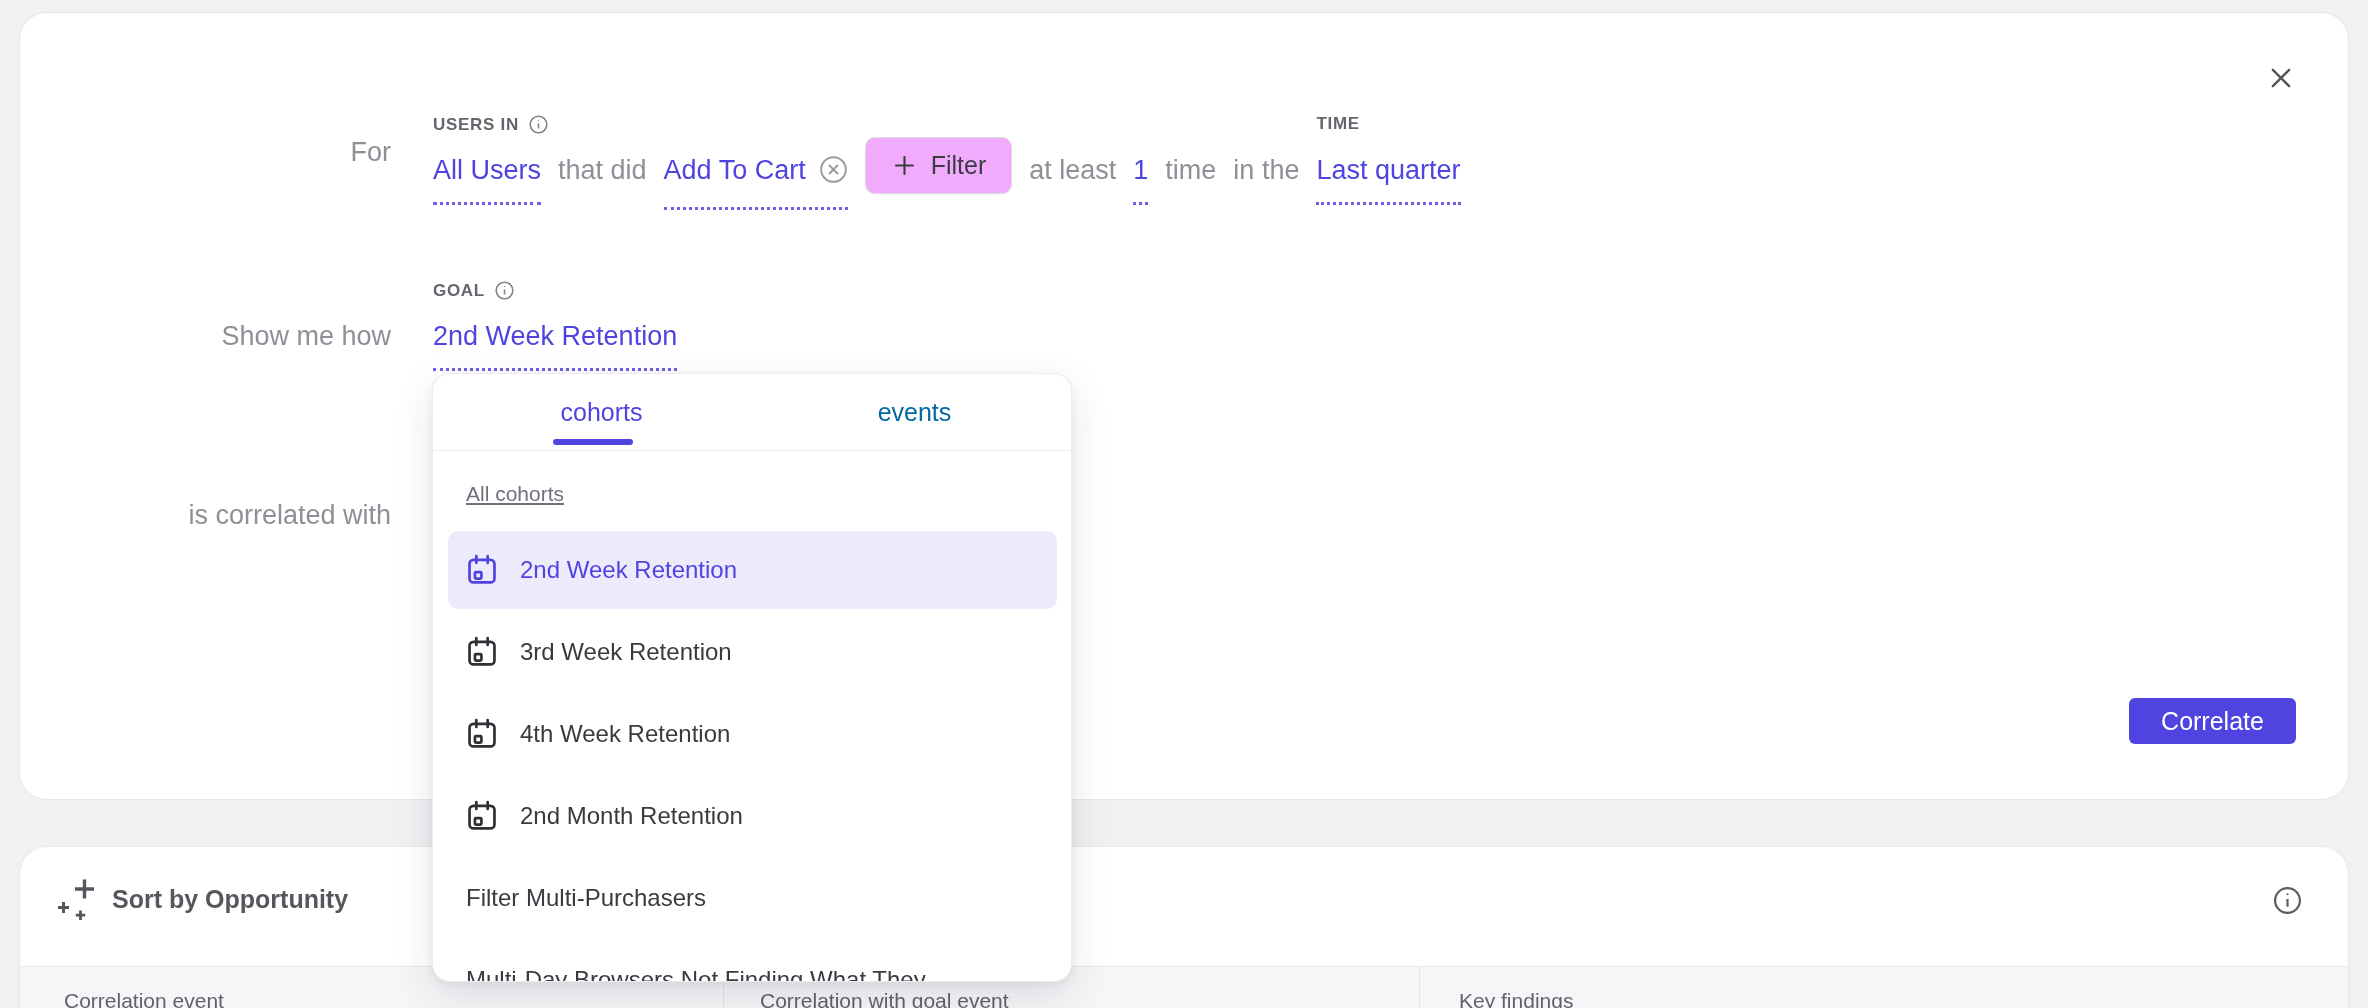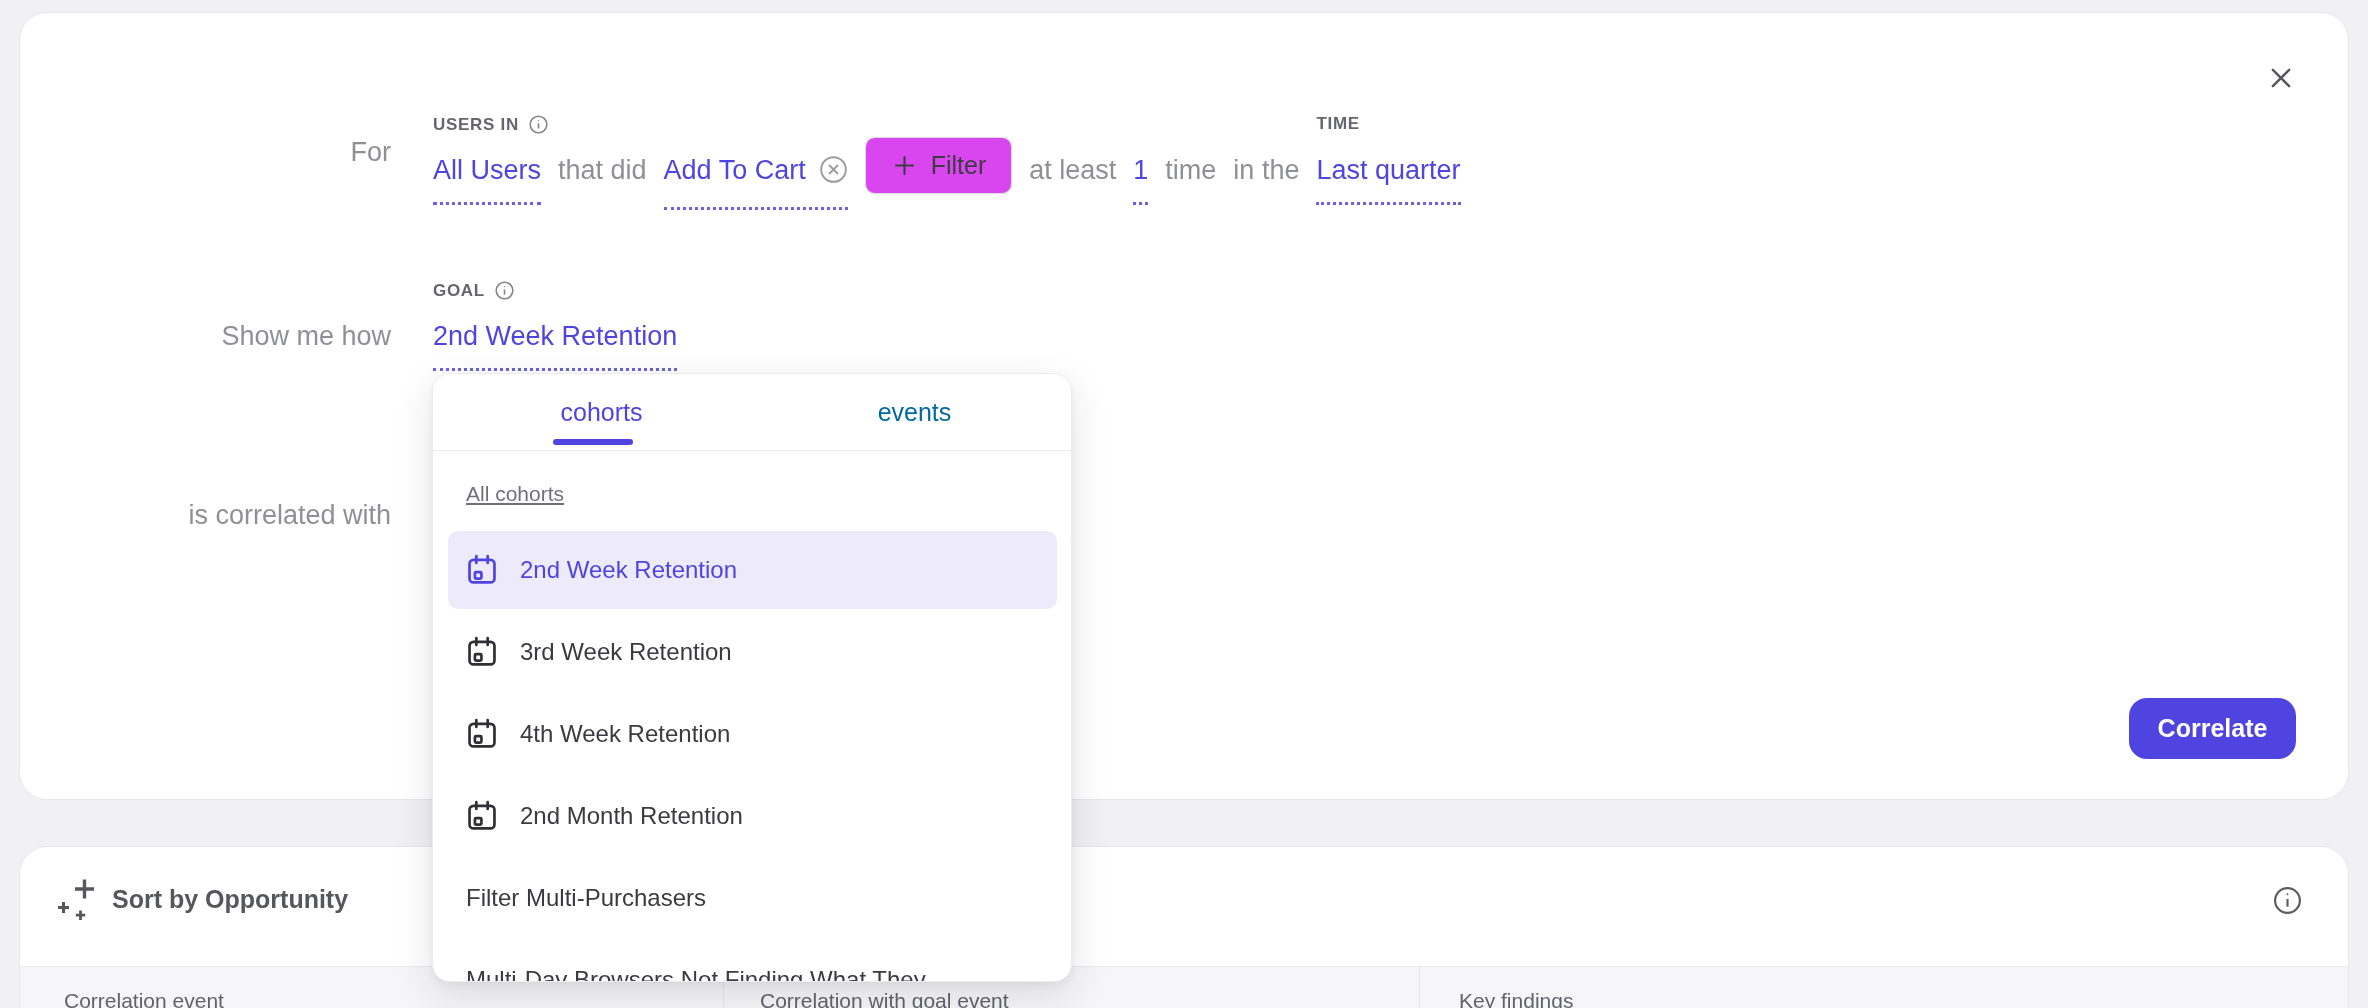--- a/index.html
+++ b/index.html
@@ -41,34 +41,33 @@
     display:flex; align-items:center; gap:9px;
     font-size:17px; font-weight:700; letter-spacing:.7px;
     color:#65656d; white-space:nowrap;
   }
   .rm-icon { display:inline-block; vertical-align:-5px; margin-left:13px; }
 
   .filter-btn {
     display:inline-flex; align-items:center; gap:13px;
     height:57px; padding:0 25px;
     border:1px solid #dbdbdf; border-radius:10px;
-    background:#d946ef; font-size:25px; color:#3c3c42;
+    background:#f0abfc; font-size:25px; color:#3c3c42;
     box-shadow:0 1px 2px rgba(0,0,0,.04);
     cursor:pointer;
   }
 
   .correlate-btn {
     position:absolute; top:685px; right:52px;
-    width:167px; height:61px;
+    width:167px; height:46px;
     background:#4f44e0; color:#fff;
-    border:none; border-radius:18px;
+    border:none; border-radius:6px;
     font-size:25px; font-family:inherit;
     display:flex; align-items:center; justify-content:center;
     cursor:pointer;
-    font-weight:bold;
   }
 
   
   .dropdown {
     position:absolute; left:432px; top:373px;
     width:640px; height:609px;
     background:#fff; border-radius:18px;
     border:1px solid #ececef;
     box-shadow:0 14px 40px rgba(35,35,60,.12), 0 3px 8px rgba(0,0,0,.05);
     z-index:20; overflow:hidden;

